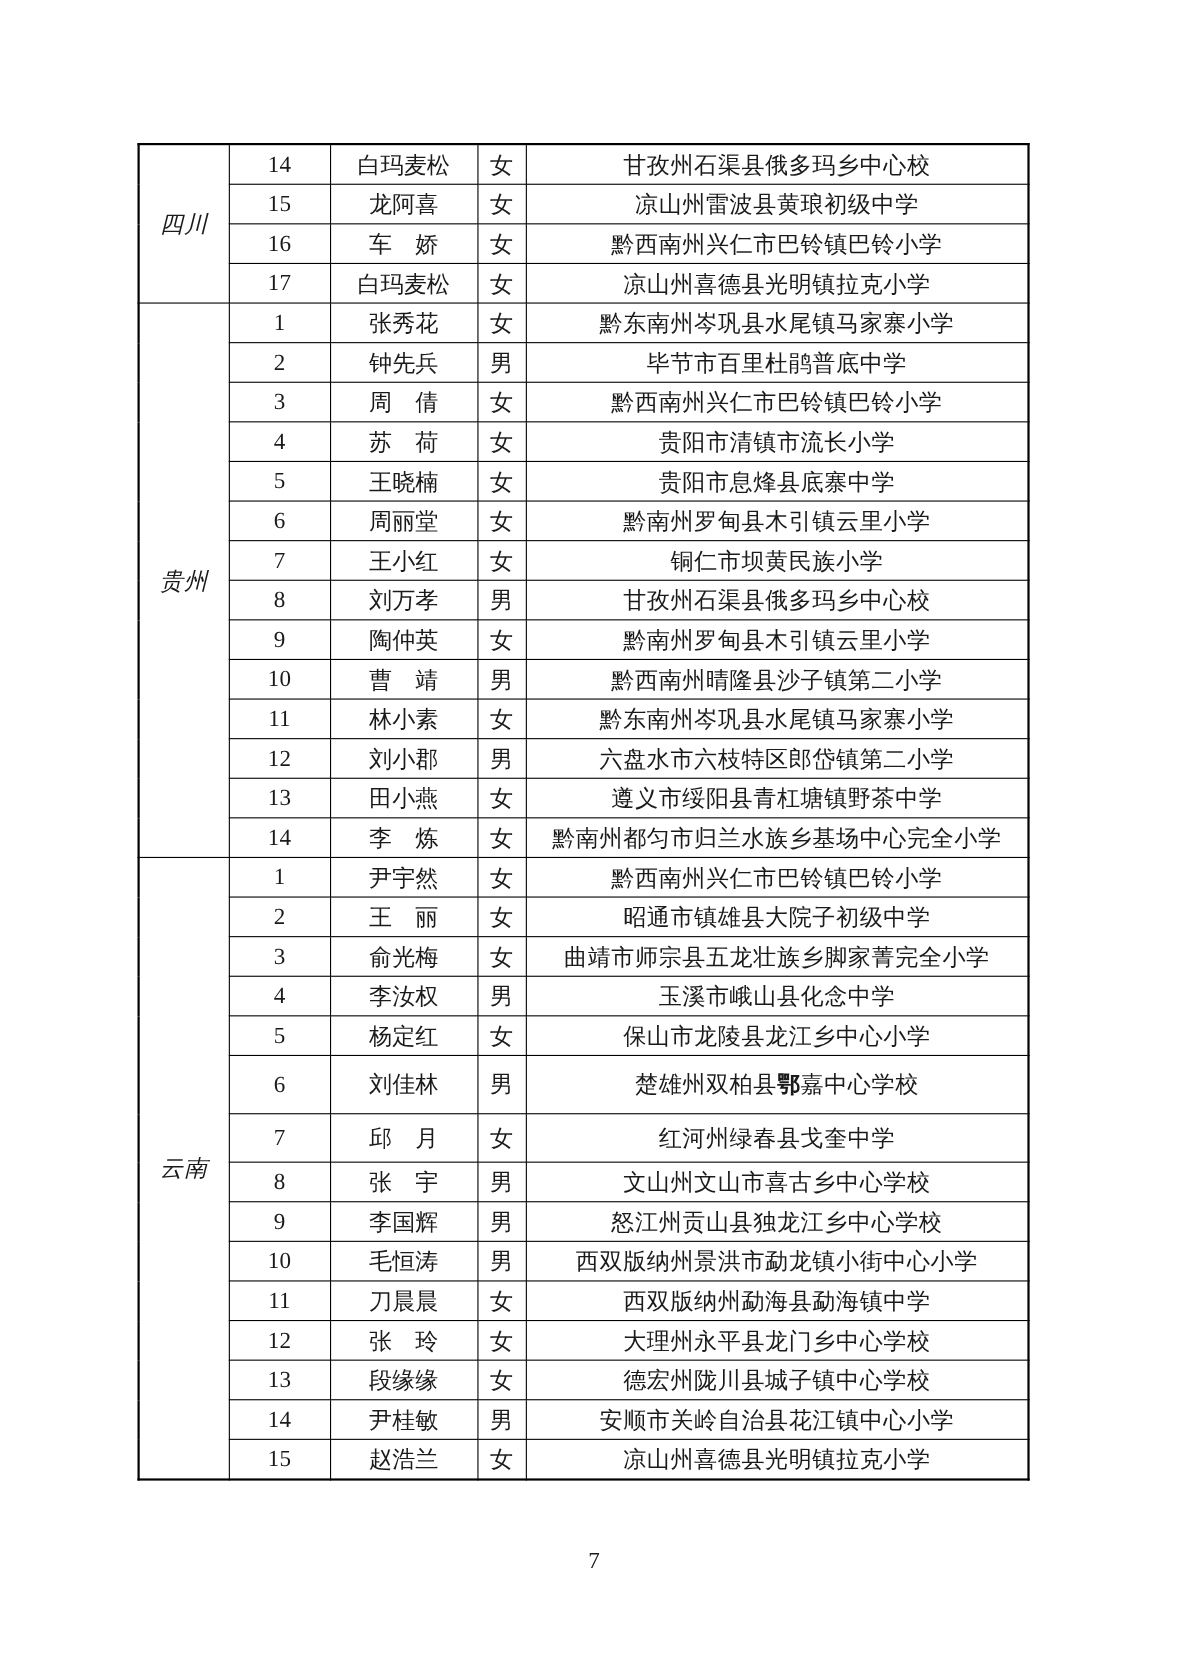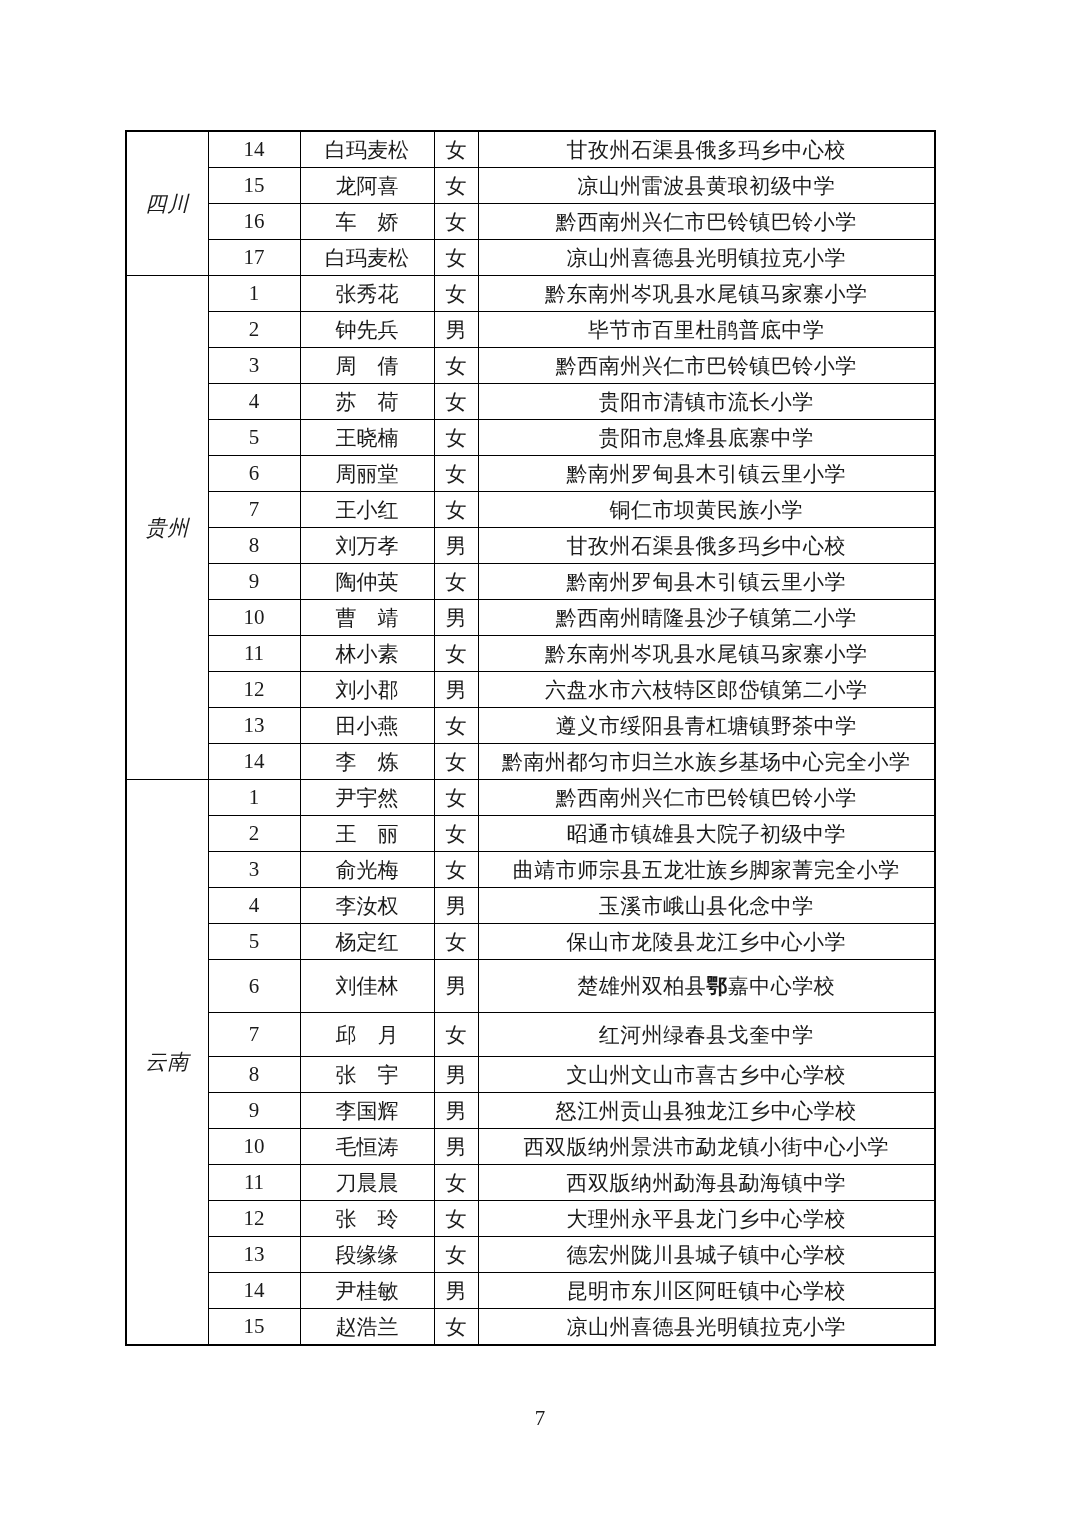--- a/index.html
+++ b/index.html
@@ -273,21 +273,21 @@
         <tr>
           <td class="no-cell">13</td>
           <td class="name-cell">段缘缘</td>
           <td class="gender-cell">女</td>
           <td class="school-cell">德宏州陇川县城子镇中心学校</td>
         </tr>
         <tr>
           <td class="no-cell">14</td>
           <td class="name-cell">尹桂敏</td>
           <td class="gender-cell">男</td>
-          <td class="school-cell">昆明市东川区阿旺镇中心学校</td>
+          <td class="school-cell">安顺市关岭自治县花江镇中心小学</td>
         </tr>
         <tr>
           <td class="no-cell">15</td>
           <td class="name-cell">赵浩兰</td>
           <td class="gender-cell">女</td>
           <td class="school-cell">凉山州喜德县光明镇拉克小学</td>
         </tr>
       </tbody>
   </table>
 

